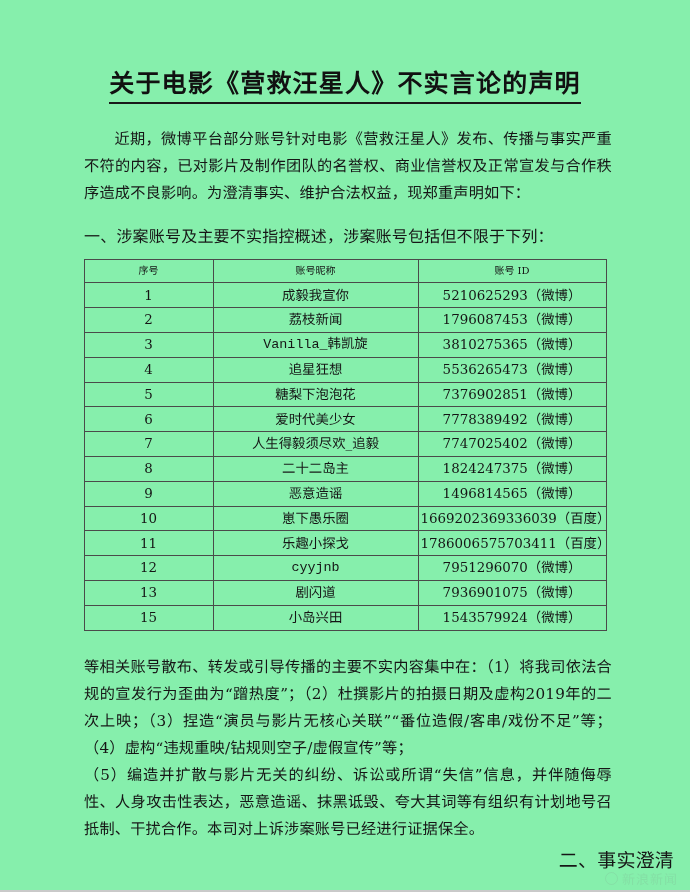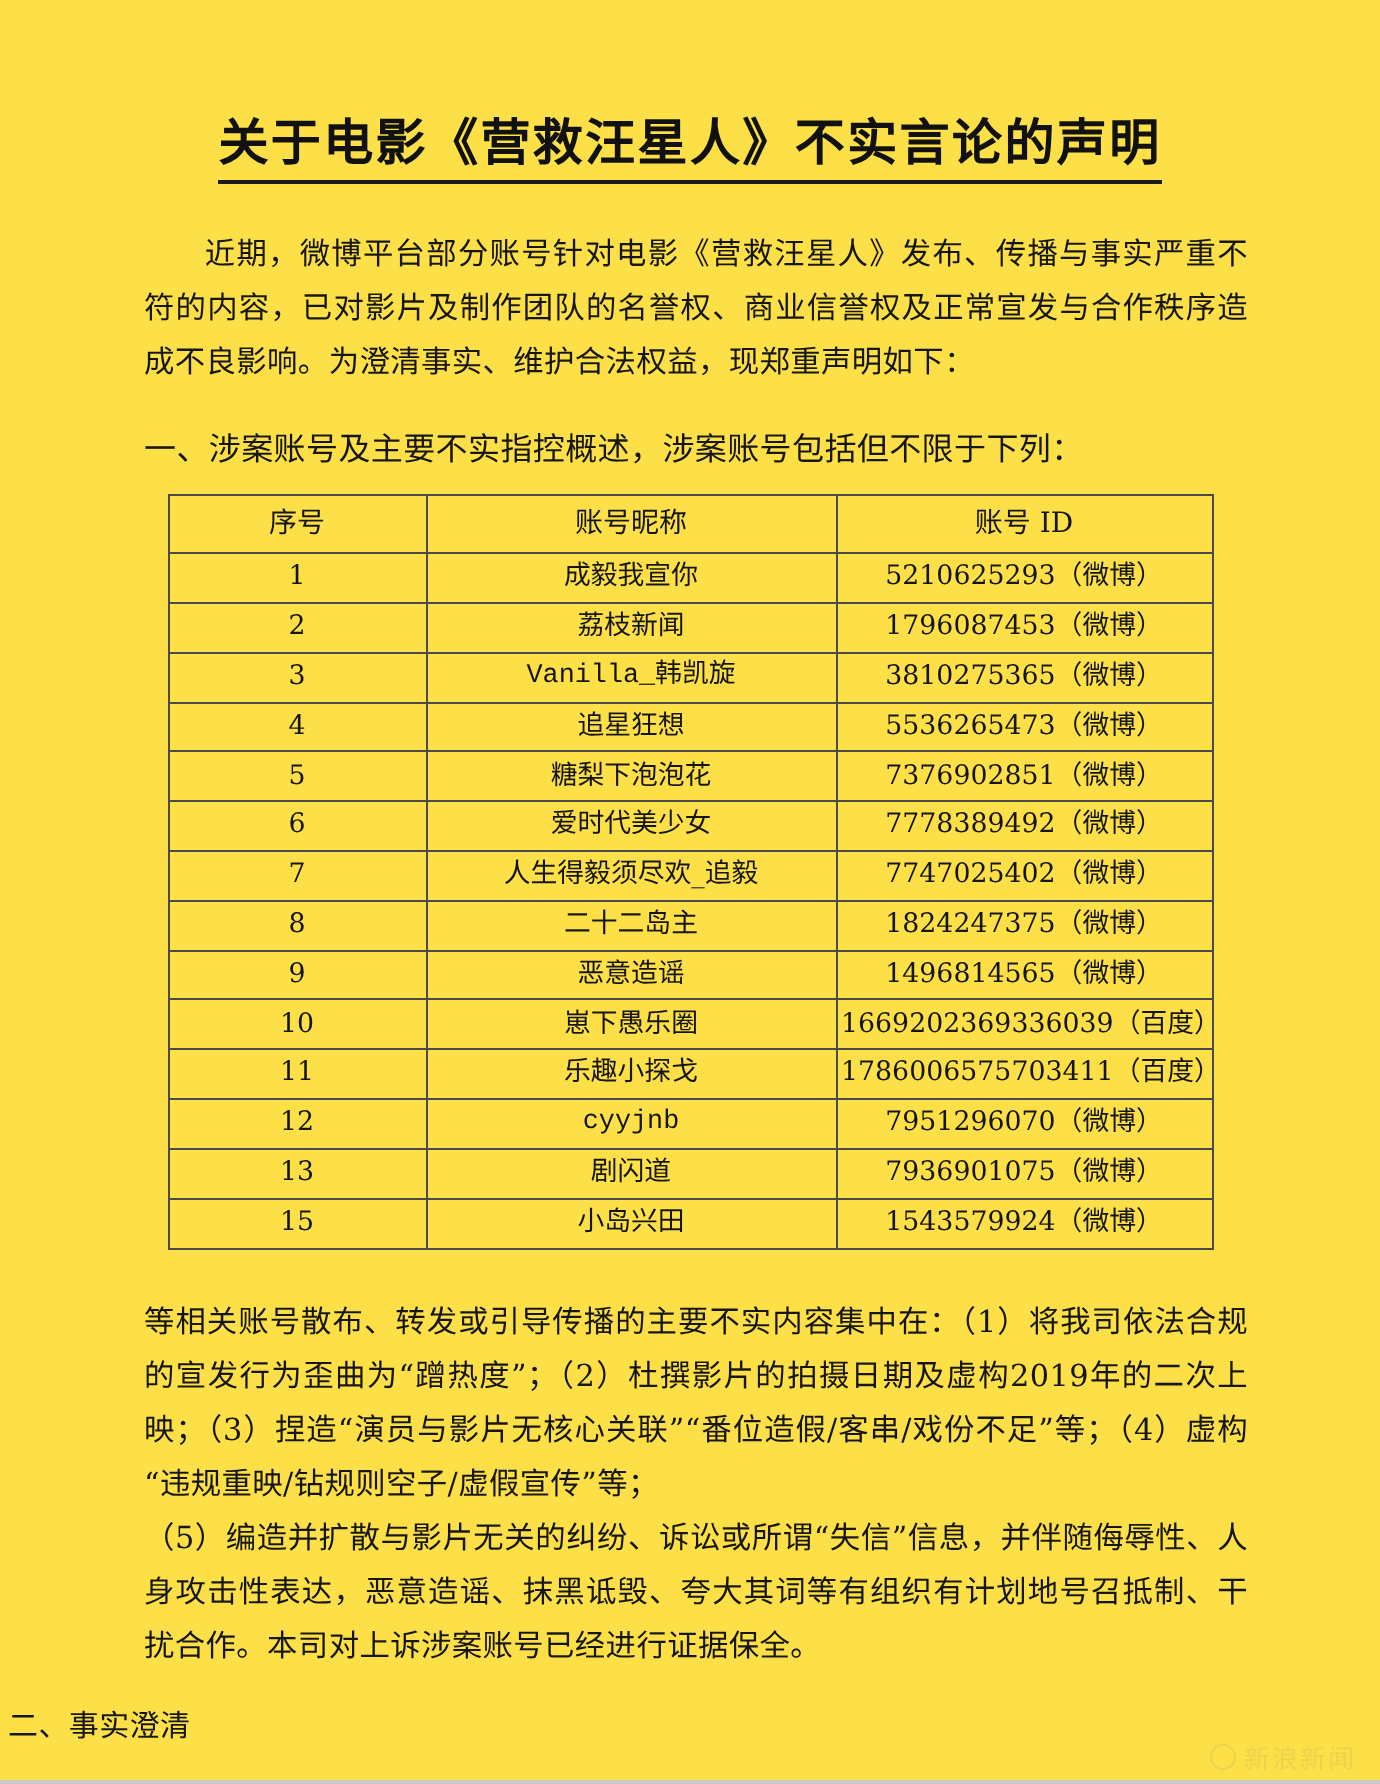--- a/index.html
+++ b/index.html
@@ -15,22 +15,22 @@
     color: #131313;
     position: relative;
     overflow: hidden;
   }
 
   .page {
     position: relative;
     width: 690px;
     height: 892px;
     box-sizing: border-box;
-    padding: 4px;
-    background: #fde047;
+    padding: 16px;
+    background: #86efac;
   }
 
   
   .doc-title {
     margin: 0;
     padding: 52px 0 0 0;
     text-align: center;
     font-size: 25px;
     font-weight: bold;
     letter-spacing: 1.2px;
@@ -88,37 +88,37 @@
     text-align: center;
     font-size: 13.4px;
     font-weight: normal;
     padding: 2.2px 2px;
     line-height: 1.45;
     color: #151515;
     white-space: nowrap;
     overflow: hidden;
   }
   table.accounts th {
-    font-size: 14px;
+    font-size: 10px;
     padding: 4px 2px;
   }
   col.c-idx   { width: 129px; }
   col.c-name  { width: 205px; }
   col.c-id    { width: 188px; }
 
   .latin { font-family: Liberation Mono, monospace; font-size: 12.6px; }
 
   
   .after-table { margin-top: 23px; }
   .after-table p { margin: 0; }
 
   .facts-head {
-    margin-top: 14px;
-    text-align: left;
-    font-size: 15px;
+    margin-top: 2px;
+    text-align: right;
+    font-size: 19px;
     font-family: "DejaVu Serif", "Liberation Serif", serif;
     color: #161616;
     letter-spacing: 0.2px;
   }
   .facts-body { margin-top: 12px; }
 
   
   .watermark {
     position: absolute;
     right: 12px;

